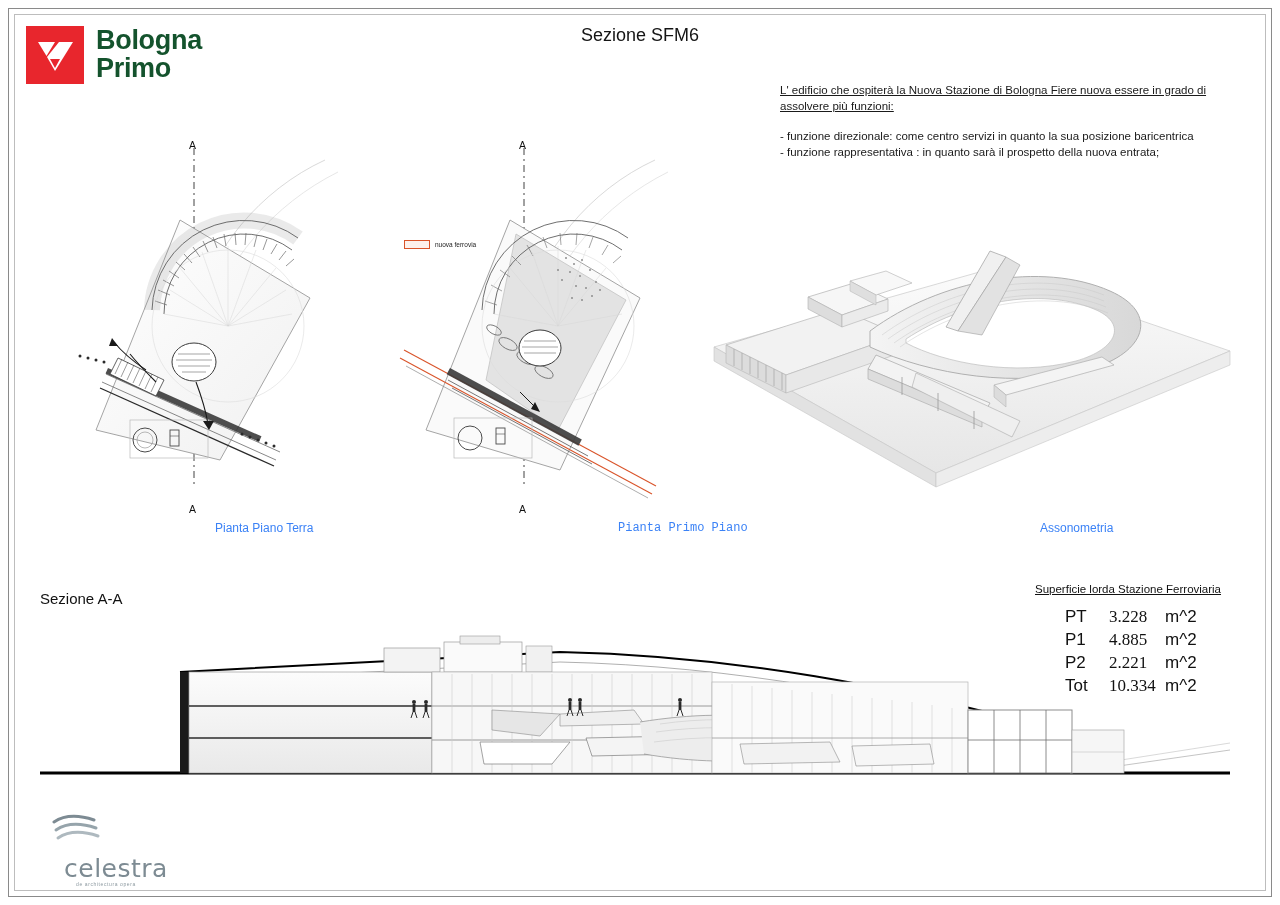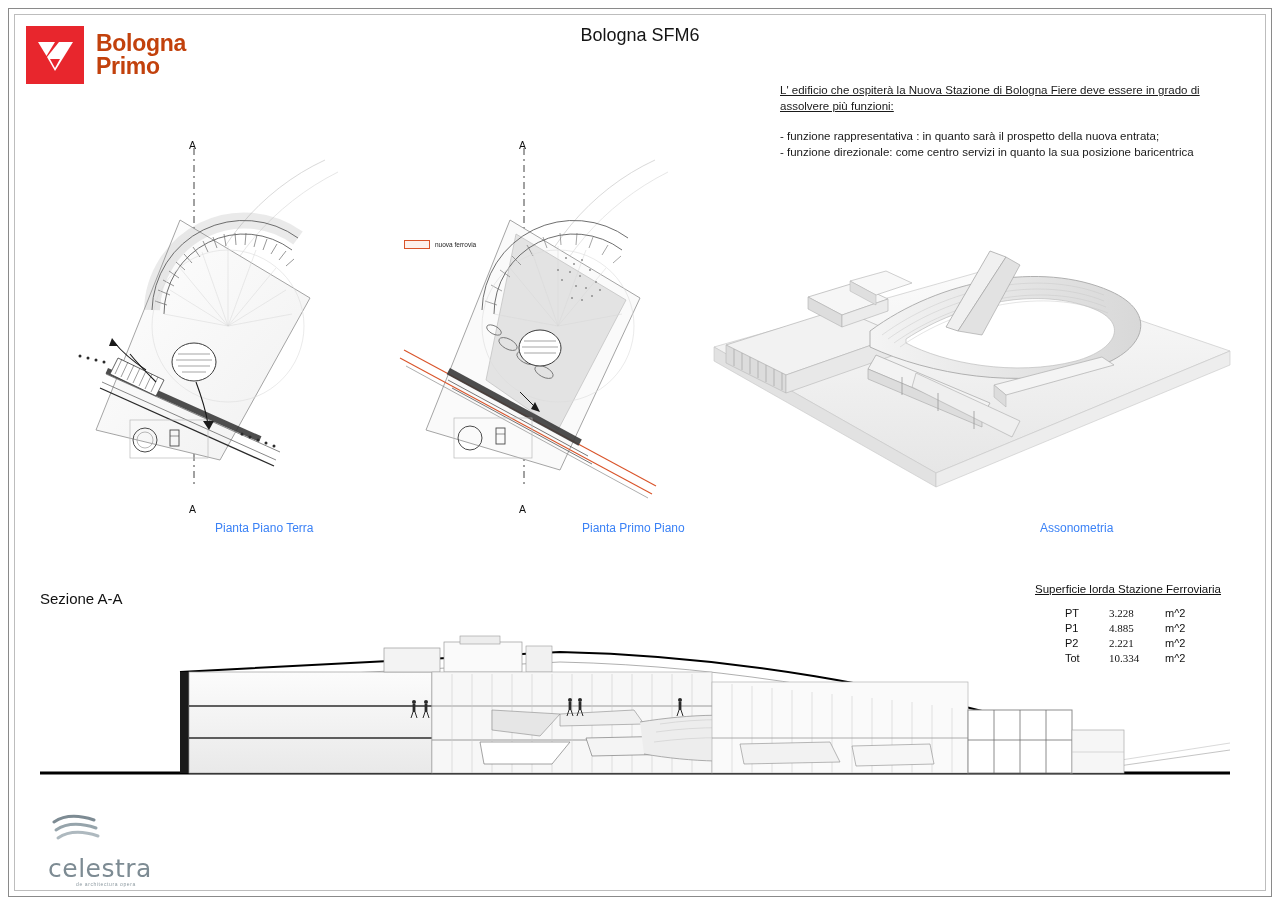--- a/index.html
+++ b/index.html
@@ -45,24 +45,24 @@
     gap: 12px;
   }
   .logo-mark {
     width: 58px; height: 58px;
     background: #e8262d;
     position: relative;
     flex: 0 0 auto;
   }
   .logo-mark svg { position: absolute; left: 0; top: 0; }
   .logo-text {
-    font-size: 23px;
+    font-size: 27px;
     line-height: 1.02;
     font-weight: bold;
-    color: #c2410c;
+    color: #14532d;
     letter-spacing: -0.3px;
   }
   .logo-text .l2 { display: block; }
 
   .sheet-title {
     position: absolute;
     left: 0; top: 25px;
     width: 1280px;
     text-align: center;
     font-size: 18px;
@@ -139,39 +139,40 @@
     display: block;
     margin-bottom: 12px;
     margin-top: 11px;
   }
   .surf table {
     border-collapse: collapse;
     margin-left: 30px;
   }
   .surf td {
     padding: 0 0 3px 0;
-    font-size: 11px;
+    font-size: 17px;
     white-space: nowrap;
   }
   .surf td.lbl { width: 44px; }
   .surf td.val { width: 48px; font-family: Liberation Serif, serif; }
   .surf td.unit { padding-left: 8px; }
 
   
   .celestra {
     position: absolute;
     left: 48px; top: 812px;
     width: 150px;
   }
   .celestra .wordmark {
     font-size: 25px;
     color: #7d8b93;
     letter-spacing: 0.5px;
     margin-top: 2px;
     font-family: "DejaVu Sans", sans-serif;
+    margin-left: 16px;
   }
   .celestra .sub {
     font-size: 5px;
     color: #8d9aa1;
     letter-spacing: 0.6px;
     margin-top: -2px;
     margin-left: 28px;
   }
 </style>
 </head>
@@ -189,26 +190,26 @@
         <polygon points="33,16 47,16 29,45 21,31" fill="#ffffff"></polygon>
         <polygon points="24,33 34,33 29,42" fill="#e8262d"></polygon>
       </svg>
     </div>
     <div class="logo-text">
       <span>Bologna</span>
       <span class="l2">Primo</span>
     </div>
   </div>
 
-  <div class="sheet-title">Bologna SFM6</div>
+  <div class="sheet-title">Sezione SFM6</div>
 
   <div class="desc">
-    <span class="head">L' edificio che ospiterà la Nuova Stazione di Bologna Fiere deve essere in grado di assolvere più funzioni:</span>
+    <span class="head">L' edificio che ospiterà la Nuova Stazione di Bologna Fiere nuova essere in grado di assolvere più funzioni:</span>
+    <span class="bullet">- funzione direzionale: come centro servizi  in quanto la sua posizione baricentrica</span>
     <span class="bullet">- funzione rappresentativa : in quanto sarà il prospetto della nuova entrata;</span>
-    <span class="bullet">- funzione direzionale: come centro servizi  in quanto la sua posizione baricentrica</span>
   </div>
 
   <svg class="drawing" style="left:60px; top:130px;" width="320" height="390" viewBox="0 0 320 390">
     <defs>
       <linearGradient id="gfade" x1="0" y1="0" x2="1" y2="1">
         <stop offset="0%" stop-color="#ffffff"></stop>
         <stop offset="100%" stop-color="#f0f0f0"></stop>
       </linearGradient>
     </defs>
 
@@ -401,21 +402,21 @@
     <circle cx="80" cy="308" r="12" fill="none" stroke="#4a4a4a" stroke-width="1"></circle>
     <rect x="106" y="298" width="9" height="16" fill="none" stroke="#4a4a4a" stroke-width="0.9"></rect>
     <line x1="106" y1="304" x2="115" y2="304" stroke="#4a4a4a" stroke-width="0.6"></line>
   </svg>
   <div class="legend-nuova">
     <span class="legend-swatch"></span>
     <span>nuova  ferrovia</span>
   </div>
   <div class="axis-label" style="left:519px; top:139px;">A</div>
   <div class="axis-label" style="left:519px; top:503px;">A</div>
-  <div class="caption" style="left:582px; top:521px; width:220px;">Pianta Primo Piano</div>
+  <div class="caption" style="left:618px; top:521px; width:220px;font-family:Liberation Mono, monospace;">Pianta Primo Piano</div>
 
   <svg class="drawing" style="left:690px; top:235px;" width="560" height="290" viewBox="0 0 560 290">
     <defs>
       <linearGradient id="grdA" x1="0" y1="0" x2="0" y2="1">
         <stop offset="0%" stop-color="#fbfbfb"></stop>
         <stop offset="100%" stop-color="#e6e6e6"></stop>
       </linearGradient>
       <linearGradient id="grdB" x1="0" y1="0" x2="1" y2="0">
         <stop offset="0%" stop-color="#f4f4f4"></stop>
         <stop offset="100%" stop-color="#d8d8d8"></stop>

